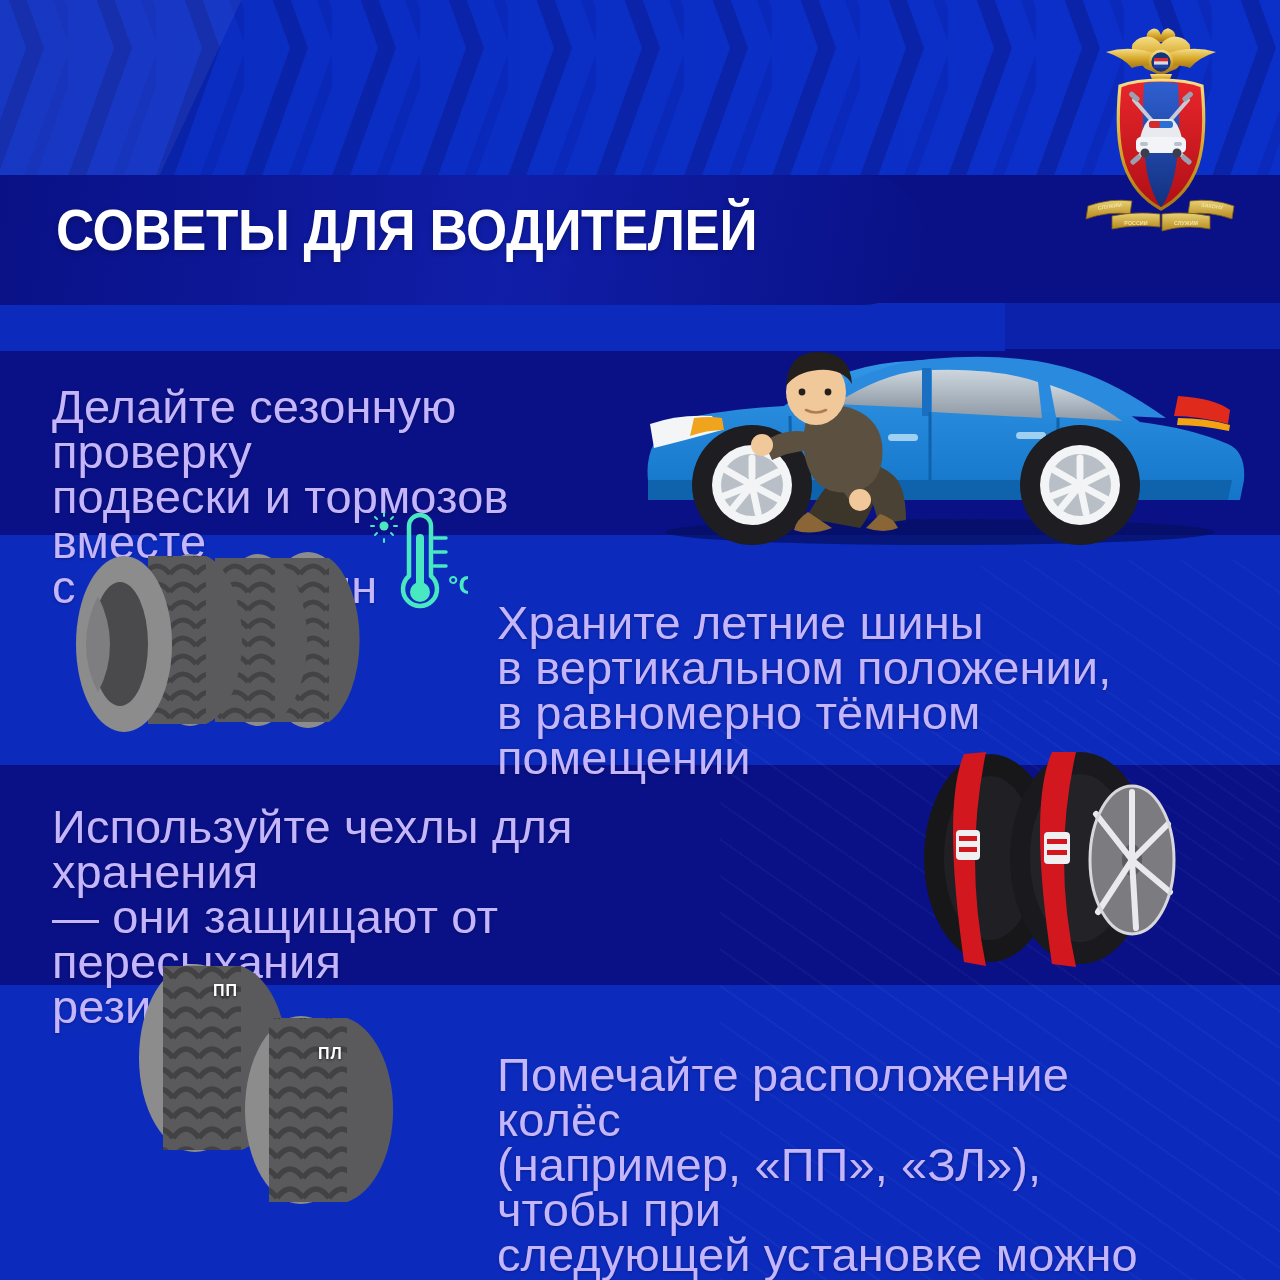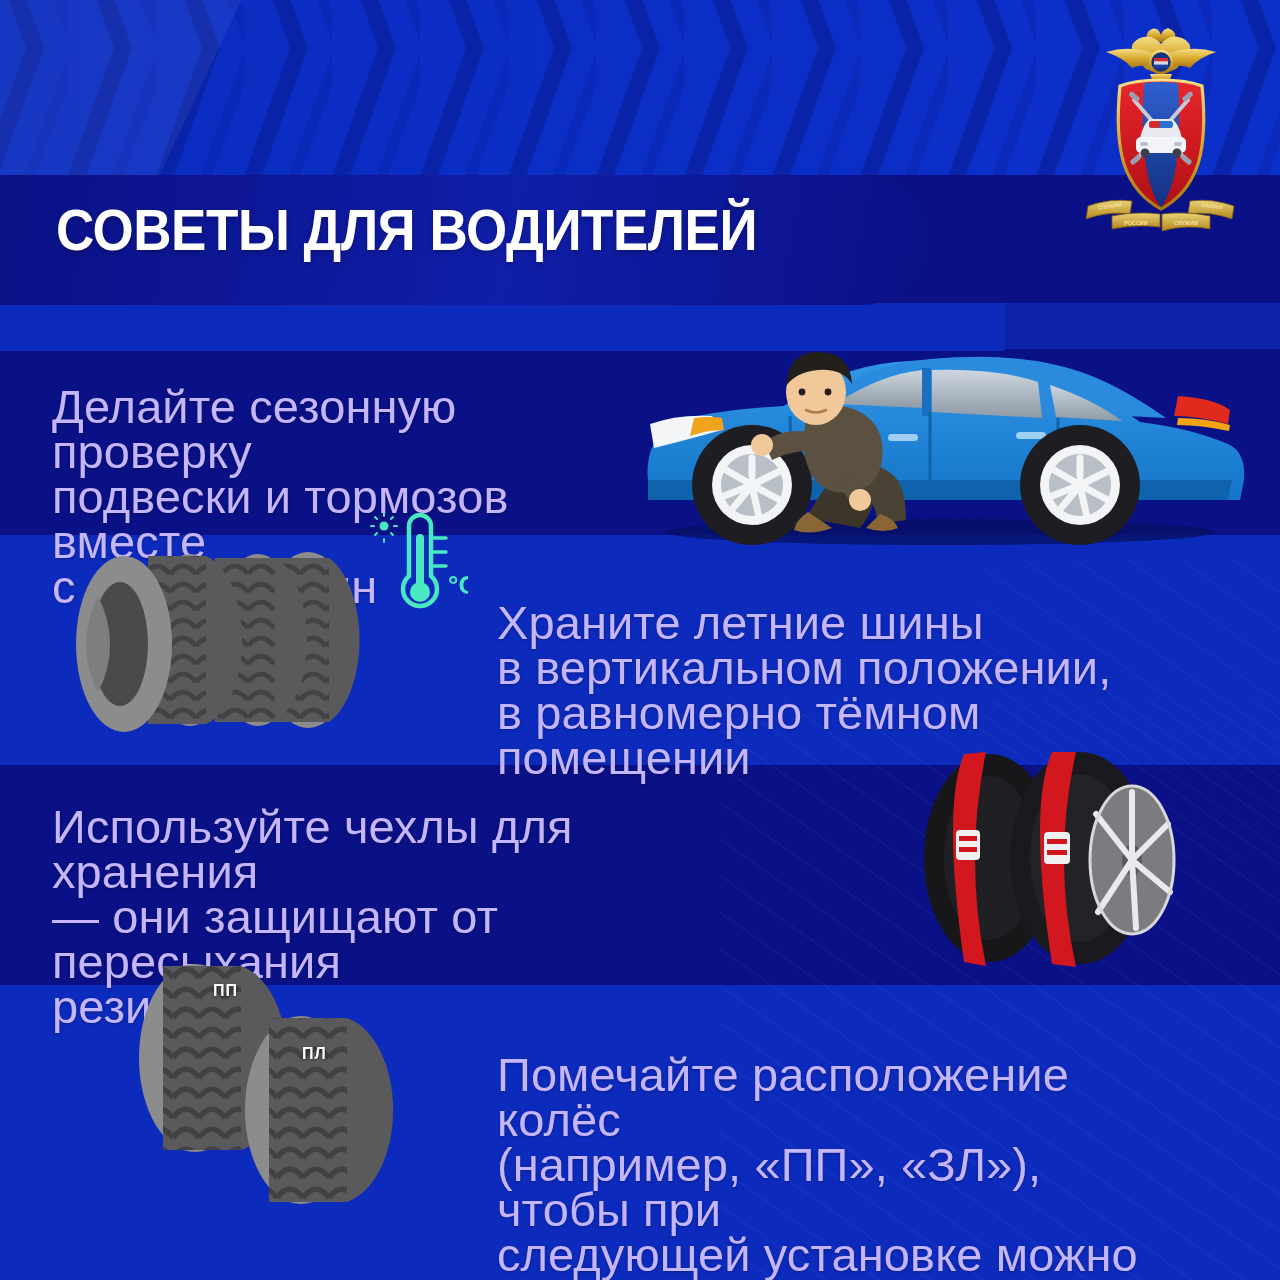--- a/index.html
+++ b/index.html
@@ -435,21 +435,21 @@
     </g>
 
     <g>
       <ellipse cx="206" cy="150" rx="56" ry="94" fill="#8c8c8c"></ellipse>
       <ellipse cx="206" cy="150" rx="32" ry="62" fill="#4a4a4d"></ellipse>
       <path d="M174 58 h78 a58 94 0 0 1 0 184 h-78 z" fill="#5a5a5d"></path>
       <rect x="174" y="58" width="78" height="184" fill="url(#tread2)" opacity=".9"></rect>
     </g>
   </svg>
   <div class="tire-label" style="left:213px;top:982px;">ПП</div>
-  <div class="tire-label" style="left:302px;top:1045px;">ПЛ</div>
+  <div class="tire-label" style="left:318px;top:1045px;">ПЛ</div>
 
   <div class="tip-text" id="tip4-text">Помечайте расположение колёс
 (например, «ПП», «ЗЛ»), чтобы при
 следующей установке можно было
 менять местами и равномерно
 изнашивать</div>
 
 </div>
 
 </body></html>

